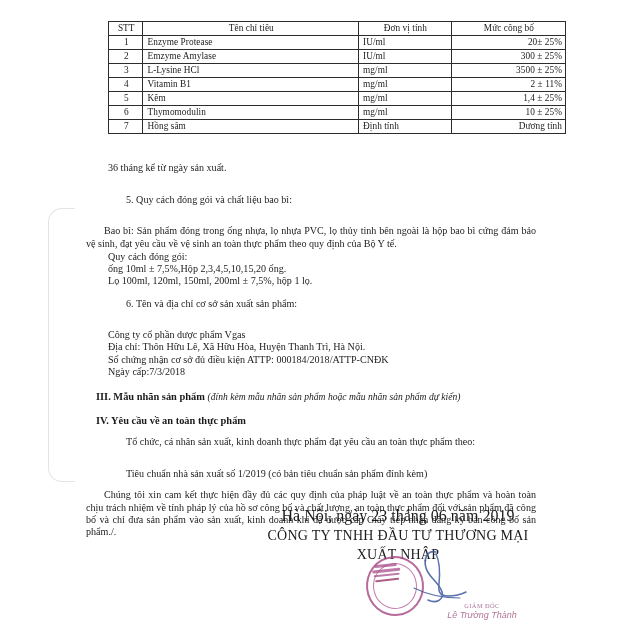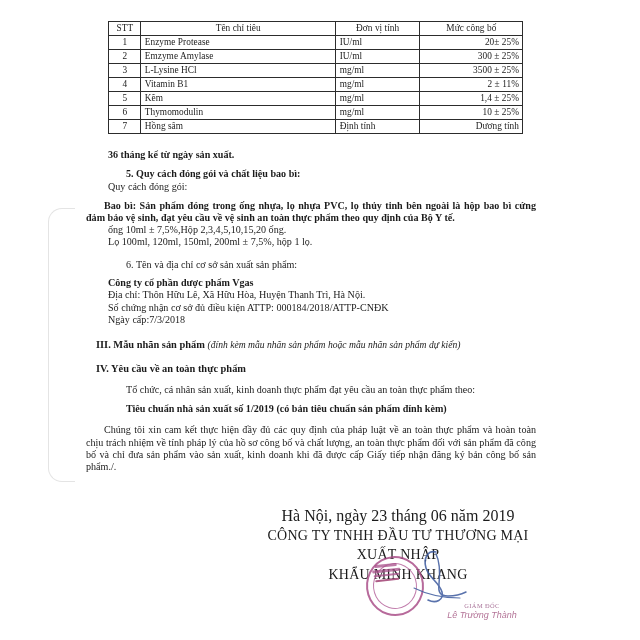--- a/index.html
+++ b/index.html
@@ -47,21 +47,21 @@
     left: 108px;
     top: 0;
     width: 428px;
   }
 
   
   .spec-table {
     position: absolute;
     left: 108px;
     top: 21px;
-    width: 415px;
+    width: 458px;
     border-collapse: collapse;
     font-size: 9.3px;
     line-height: 1.08;
   }
   .spec-table td, .spec-table th {
     border: 1px solid #2c2c2c;
     padding: 1px 3px 2px 4px;
     font-weight: normal;
     vertical-align: middle;
     height: 12.1px;
@@ -70,21 +70,21 @@
   }
   .spec-table th { text-align: center; }
   .col-stt   { width: 32px;  text-align: center; }
   .col-name  { width: 200px; text-align: left; }
   .col-unit  { width: 86px;  text-align: left; }
   .col-level { width: 106px; text-align: right; }
 
   
   .blk { font-size: 10.1px; line-height: 1.30; }
   .ind { text-indent: 18px; }
-  .gap-s { margin-top: 6px; font-weight: bold; }
+  .gap-s { margin-top: 19px; }
   .gap-m { margin-top: 9px; }
   .gap-l { margin-top: 13px; }
   .tight { line-height: 1.22; }
   .just { text-align: justify; }
 
   .roman-head { font-size: 10.4px; font-weight: bold; }
   .roman-head .note { font-weight: normal; font-style: italic; font-size: 9.6px; }
 
   
   .sign-block {
@@ -241,23 +241,23 @@
       </tr>
     </tbody>
   </table>
 
   <div class="content" style="top:142px; position:absolute;">
 
     <div class="blk gap-s">36 tháng kể từ ngày sản xuất.</div>
 
     <div class="blk ind gap-s">5. Quy cách đóng gói và chất liệu bao bì:</div>
 
+    <div class="blk just ind gap-s tight" style="margin-left:-22px; width:450px;">Bao bì: Sản phẩm đóng trong ống nhựa, lọ nhựa PVC, lọ thủy tinh bên ngoài là hộp bao bì cứng đảm bảo vệ sinh, đạt yêu cầu về vệ sinh an toàn thực phẩm theo quy định của Bộ Y tế.</div>
+
     <div class="blk tight" style="margin-top:1px;">Quy cách đóng gói:</div>
-
-    <div class="blk just ind gap-s tight" style="margin-left:-22px; width:450px;">Bao bì: Sản phẩm đóng trong ống nhựa, lọ nhựa PVC, lọ thủy tinh bên ngoài là hộp bao bì cứng đảm bảo vệ sinh, đạt yêu cầu về vệ sinh an toàn thực phẩm theo quy định của Bộ Y tế.</div>
     <div class="blk tight">ống 10ml ± 7,5%,Hộp 2,3,4,5,10,15,20 ống.</div>
     <div class="blk tight">Lọ 100ml, 120ml, 150ml, 200ml ± 7,5%, hộp 1 lọ.</div>
 
     <div class="blk ind gap-m">6. Tên và địa chỉ cơ sở sản xuất sản phẩm:</div>
 
     <div class="blk tight gap-s">Công ty cổ phần dược phẩm Vgas</div>
     <div class="blk tight">Địa chỉ: Thôn Hữu Lê, Xã Hữu Hòa, Huyện Thanh Trì, Hà Nội.</div>
     <div class="blk tight">Số chứng nhận cơ sở đủ điều kiện ATTP: 000184/2018/ATTP-CNĐK</div>
     <div class="blk tight">Ngày cấp:7/3/2018</div>
 
@@ -274,21 +274,20 @@
 
     <div class="blk ind gap-m">Tổ chức, cá nhân sản xuất, kinh doanh thực phẩm đạt yêu cầu an toàn thực phẩm theo:</div>
     <div class="blk ind gap-s">Tiêu chuẩn nhà sản xuất số 1/2019 (có bản tiêu chuẩn sản phẩm đính kèm)</div>
 
     <div class="blk just ind gap-m tight" style="margin-left:-22px; width:450px;">Chúng tôi xin cam kết thực hiện đầy đủ các quy định của pháp luật về an toàn thực phẩm và hoàn toàn chịu trách nhiệm về tính pháp lý của hồ sơ công bố và chất lượng, an toàn thực phẩm đối với sản phẩm đã công bố và chỉ đưa sản phẩm vào sản xuất, kinh doanh khi đã được cấp Giấy tiếp nhận đăng ký bản công bố sản phẩm./.</div>
   </div>
 
   <div class="sign-block">
     <div class="sign-date">Hà Nội, ngày 23 tháng 06 năm 2019</div>
     <div class="sign-company">CÔNG TY TNHH ĐẦU TƯ THƯƠNG MẠI XUẤT NHẬP</div>
-    <div class="sign-company">KHẨU MINH KHANG</div>
   </div>
 
   <div class="stamp-wrap">
 
     <div class="seal"></div>
     <div class="seal-lines">
       <i></i>
       <i></i>
       <i></i>
       <i></i>

